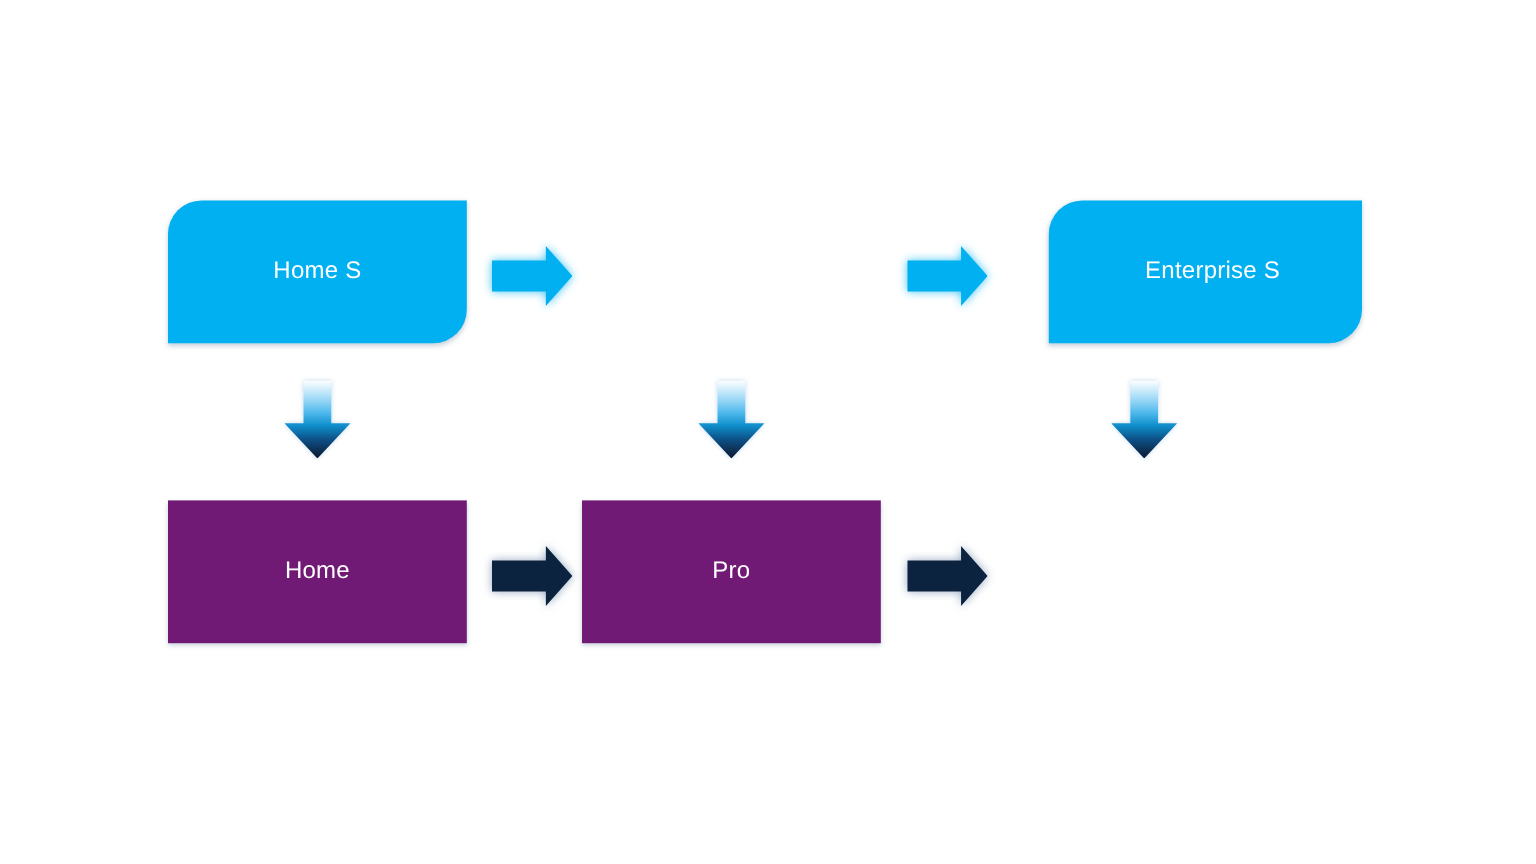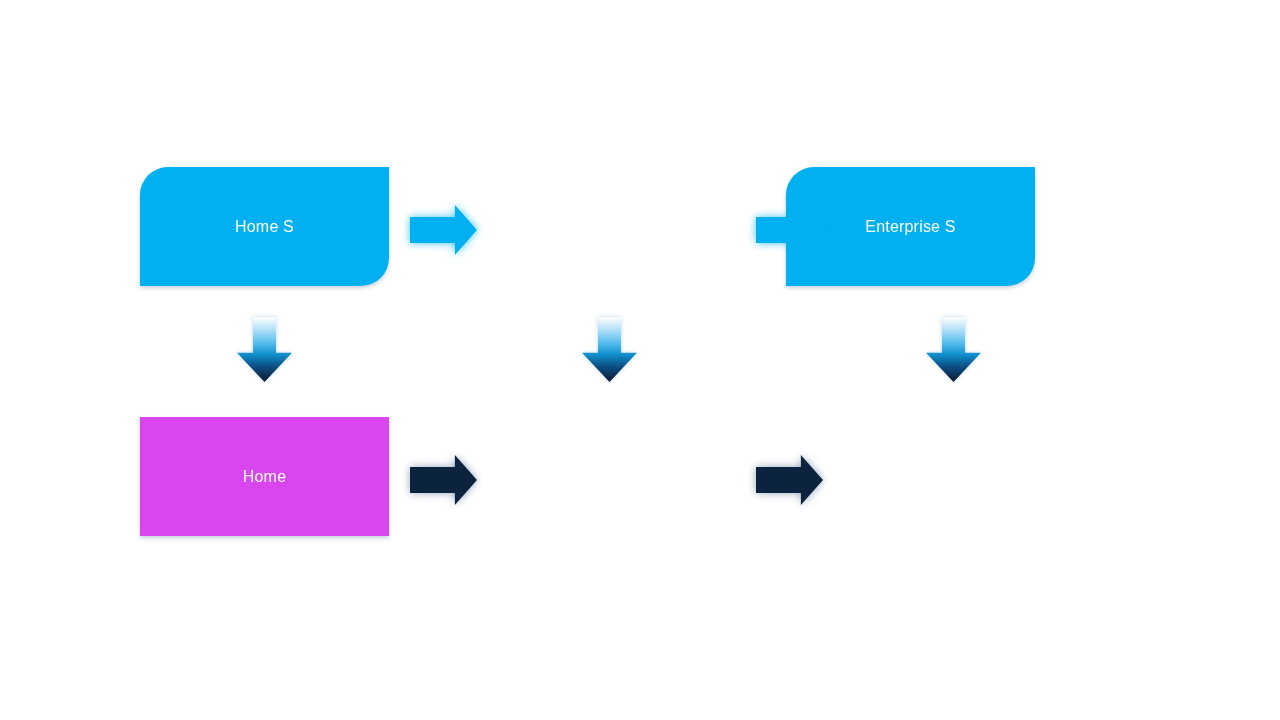--- a/index.html
+++ b/index.html
@@ -21,38 +21,38 @@
   .node {
     position: absolute;
     width: 249px;
     height: 119px;
     display: flex;
     align-items: center;
     justify-content: center;
   }
   .node .label {
     color: #ffffff;
-    font-size: 16px;
+    font-size: 20px;
     letter-spacing: 0.2px;
     white-space: nowrap;
   }
   .node.top {
     top: 167px;
     background: #00B0F0;
     border-radius: 28px 0 28px 0;
     box-shadow: 0 2px 4px rgba(90,120,150,0.35);
   }
   .node.bottom {
     top: 417px;
-    background: #d946ef;
+    background: #701a75;
     box-shadow: 0 2px 4px rgba(90,120,150,0.35);
   }
   .col1 { left: 140px; }
   .col2 { left: 485px; }
-  .col3 { left: 786px; }
+  .col3 { left: 874px; padding-left: 12px; }
 
   
   .arrow-wrap {
     position: absolute;
   }
   .arrow-shape {
     width: 100%;
     height: 100%;
   }
   
@@ -111,20 +111,23 @@
   <div class="arrow-wrap darrow-wrap dcol2 glow-soft">
     <div class="arrow-shape darrow"></div>
   </div>
   <div class="arrow-wrap darrow-wrap dcol3 glow-soft">
     <div class="arrow-shape darrow"></div>
   </div>
 
   <div class="node bottom col1">
     <span class="label">Home</span>
   </div>
+  <div class="node bottom col2">
+    <span class="label">Pro</span>
+  </div>
 
   <div class="arrow-wrap rarrow-wrap bottom-arrow gap1 glow-navy">
     <div class="arrow-shape rarrow navy"></div>
   </div>
   <div class="arrow-wrap rarrow-wrap bottom-arrow gap2 glow-navy">
     <div class="arrow-shape rarrow navy"></div>
   </div>
 
 </div>
 

